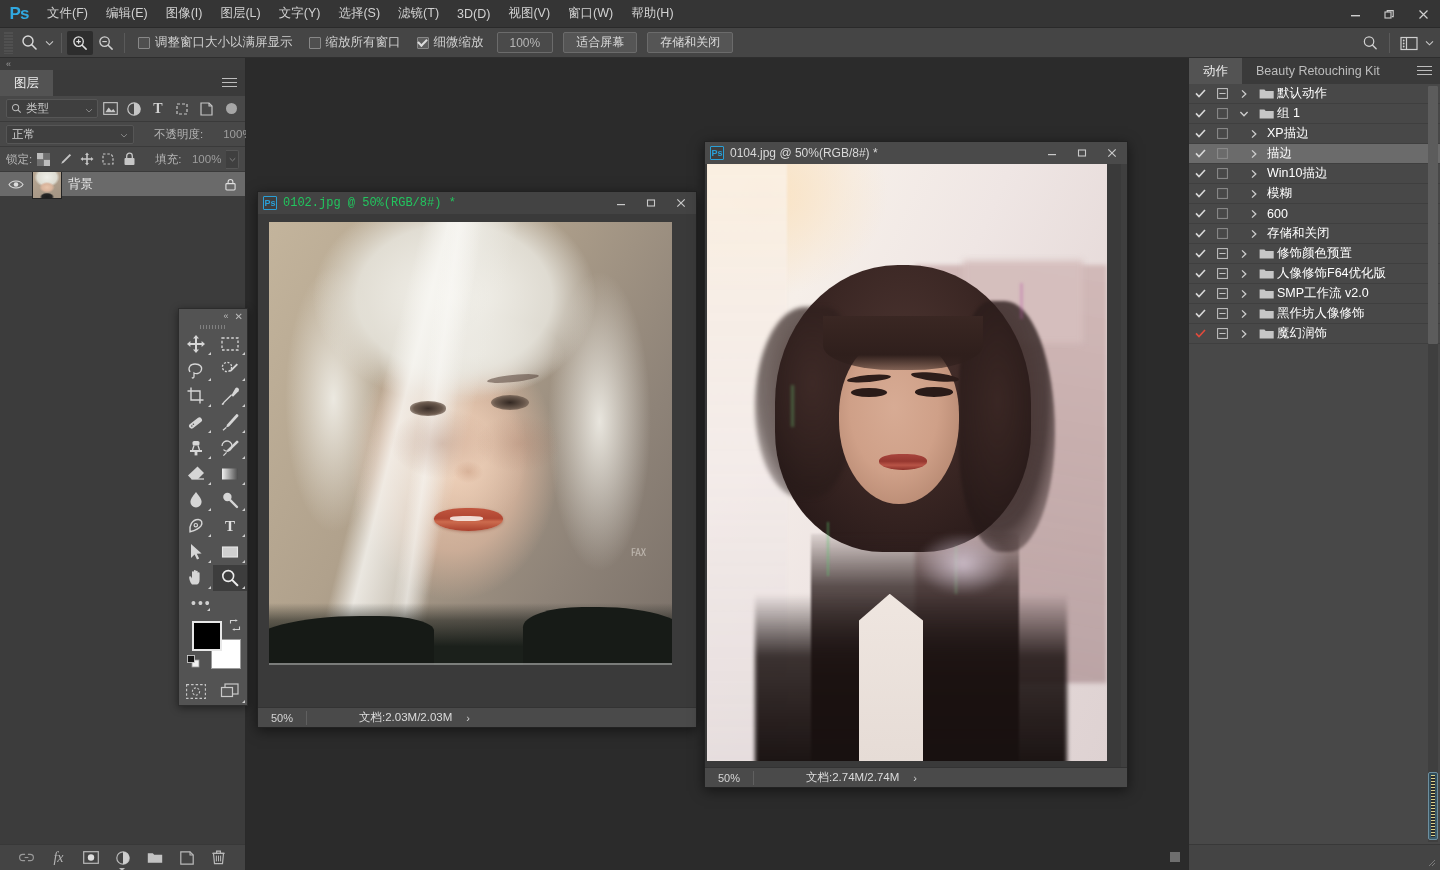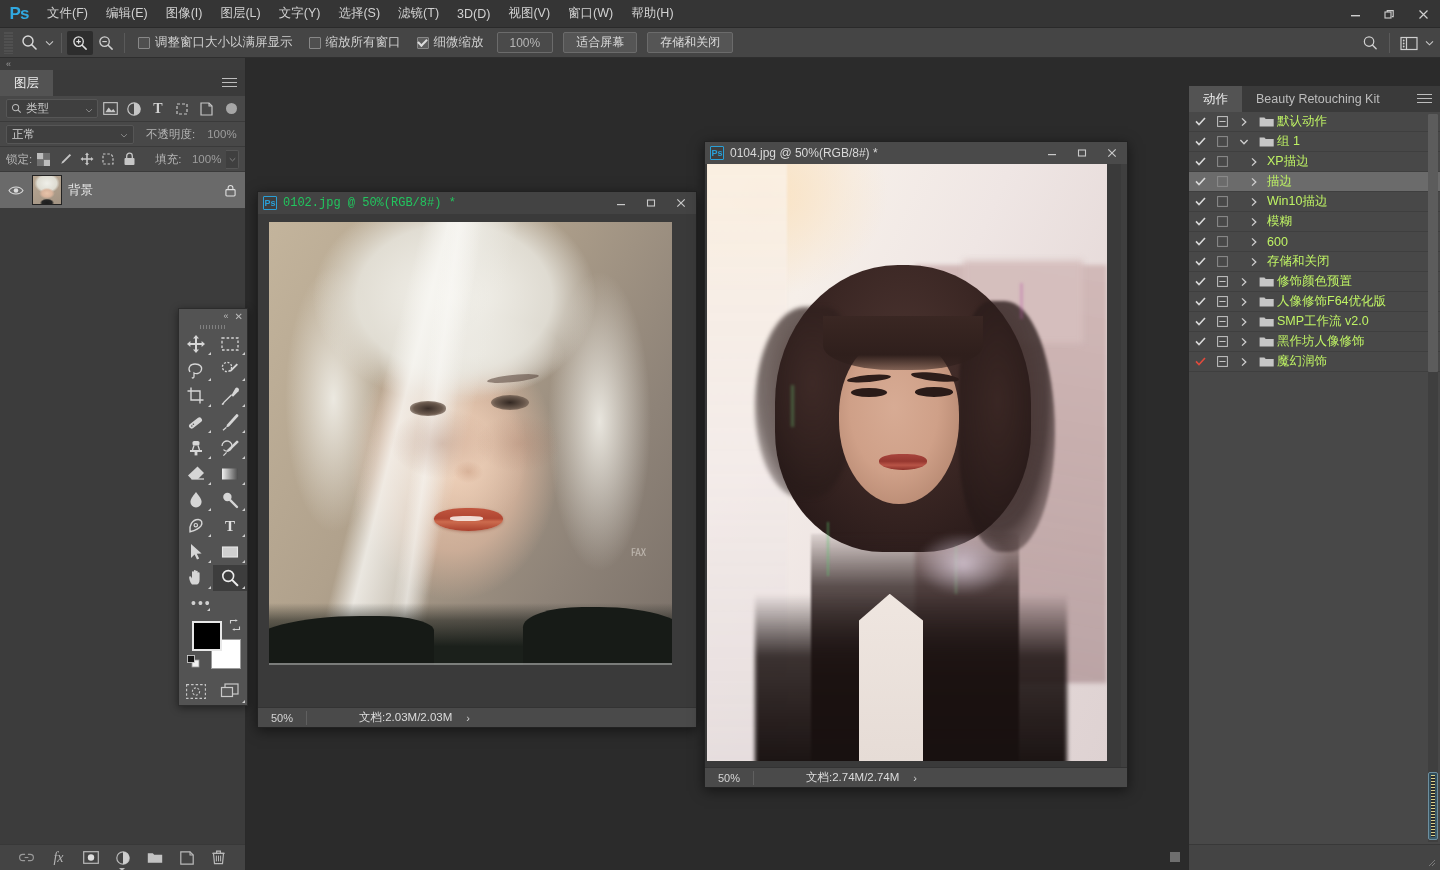--- a/index.html
+++ b/index.html
@@ -78,34 +78,34 @@
   .hamb{ width:15px; height:11px;
     background:repeating-linear-gradient(to bottom,#bdbdbd 0 1.5px,transparent 1.5px 4px); }
   .filterrow{ height:26px; background:#484848; display:flex; align-items:center; padding:0 6px; gap:0;
               border-bottom:1px solid #3a3a3a;}
   .filter-select{
     width:92px;height:19px;background:#3f3f3f;border:1px solid #565656;border-radius:2px;
     display:flex;align-items:center;gap:4px;padding:0 4px;color:#c9c9c9;font-size:11.5px;
   }
   .ficon{ width:24px;height:20px;display:flex;align-items:center;justify-content:center;}
   .fdot{ width:11px;height:11px;border-radius:50%;background:#a6a6a6;margin-left:auto;margin-right:2px;}
-  .bmrow{ height:25px;background:#484848;display:flex;align-items:center;padding:0 6px;gap:12px;
+  .bmrow{ height:25px;background:#484848;display:flex;align-items:center;padding:0 6px;gap:20px;
           border-bottom:1px solid #3a3a3a;}
   .blend-select{ flex:0 0 128px;height:19px;background:#3f3f3f;border:1px solid #565656;border-radius:2px;
     display:flex;align-items:center;padding:0 5px;color:#cfcfcf;font-size:11.5px;}
   .lbl{ color:#b5b5b5;font-size:11.5px;white-space:nowrap; }
   .numfield{ width:42px;height:17px;color:#9e9e9e;font-size:11.5px;text-align:right;padding-right:3px;
              display:flex;align-items:center;justify-content:flex-end;}
   .mini-caret{ width:13px;height:19px;display:flex;align-items:center;justify-content:center;
                background:#3f3f3f;border:1px solid #565656;border-left:none;border-radius:0 2px 2px 0;}
   .lockrow{ height:25px;background:#484848;display:flex;align-items:center;padding:0 6px;gap:2px;
             border-bottom:1px solid #3a3a3a;}
   .lockicon{ width:20px;height:20px;display:flex;align-items:center;justify-content:center;}
   .layerlist{ flex:1; background:#3c3c3c; overflow:hidden; }
-  .layer-row{ height:36px; display:flex; align-items:center; background:#6a6a6a; padding:0 6px; gap:6px;}
+  .layer-row{ height:24px; display:flex; align-items:center; background:#6a6a6a; padding:0 6px; gap:6px;}
   .eye{ width:20px;height:20px;display:flex;align-items:center;justify-content:center;flex:0 0 20px;}
   .thumb{ width:30px;height:30px;flex:0 0 30px;border:1px solid #222;overflow:hidden;position:relative;}
   .layer-name{ flex:1; color:#e6e6e6; font-size:12.5px; }
   .lock-ind{ width:18px;height:18px;display:flex;align-items:center;justify-content:center;}
   .leftbottom{ height:26px;background:#444;display:flex;align-items:center;justify-content:center;gap:14px;
                border-top:1px solid #383838;}
   .lbicon{ width:18px;height:18px;display:flex;align-items:center;justify-content:center;position:relative;}
 
   
   .toolpal{
@@ -159,30 +159,30 @@
   .st-sep{ width:1px;height:14px;background:#606060; }
   .st-doc{ padding-left:52px; font-size:11.5px; color:#dcdcdc; white-space:nowrap; }
   .st-arrow{ margin-left:14px; color:#cfcfcf; font-size:11px; }
   .st-fill{ flex:1; }
 
   
   .art{ position:absolute; inset:0; }
 
   
   .rightpanel{ width:252px; flex:0 0 252px; background:#444; display:flex; flex-direction:column;
-               border-left:1px solid #2a2a2a;margin-top:28px; }
+               border-left:1px solid #2a2a2a; }
   .act-list{ flex:1; background:#484848; overflow:hidden; position:relative; }
   .act-row{ height:20px; display:flex; align-items:center; border-bottom:1px solid #3f3f3f;
             padding-right:12px; }
   .act-row.sel{ background:#6b6b6b; }
   .a-check{ width:22px; display:flex; align-items:center; justify-content:center; flex:0 0 22px; }
   .a-box{ width:22px; display:flex; align-items:center; justify-content:center; flex:0 0 22px; }
   .a-twist{ width:22px; display:flex; align-items:center; justify-content:center; flex:0 0 22px; }
   .a-folder{ width:22px; display:flex; align-items:center; justify-content:center; flex:0 0 22px; }
-  .a-label{ font-size:12.5px; color:#bef264; white-space:nowrap; }
+  .a-label{ font-size:12.5px; color:#ffffff; white-space:nowrap; }
   .act-scroll{ position:absolute; right:2px; top:2px; width:10px; bottom:2px; background:#3f3f3f; }
   .act-thumb{ position:absolute; right:2px; top:2px; width:10px; height:258px;
               background:#5c5c5c; border-radius:1px; }
   .act-grip{ position:absolute; right:2px; bottom:4px; width:10px; height:68px;
              background:linear-gradient(#2f4a57,#3b5d6c);
              border:1px solid #6d8f9f; border-radius:2px; }
   .act-grip:after{ content:""; position:absolute; inset:2px;
     background:repeating-linear-gradient(to bottom,#d9cf8a 0 1px,#2b2b2b 1px 3px); }
   .rp-bottom{ height:26px; background:#444; border-top:1px solid #383838; position:relative;}
   .rp-resizer{ position:absolute; right:4px; bottom:3px; width:8px;height:8px; }

